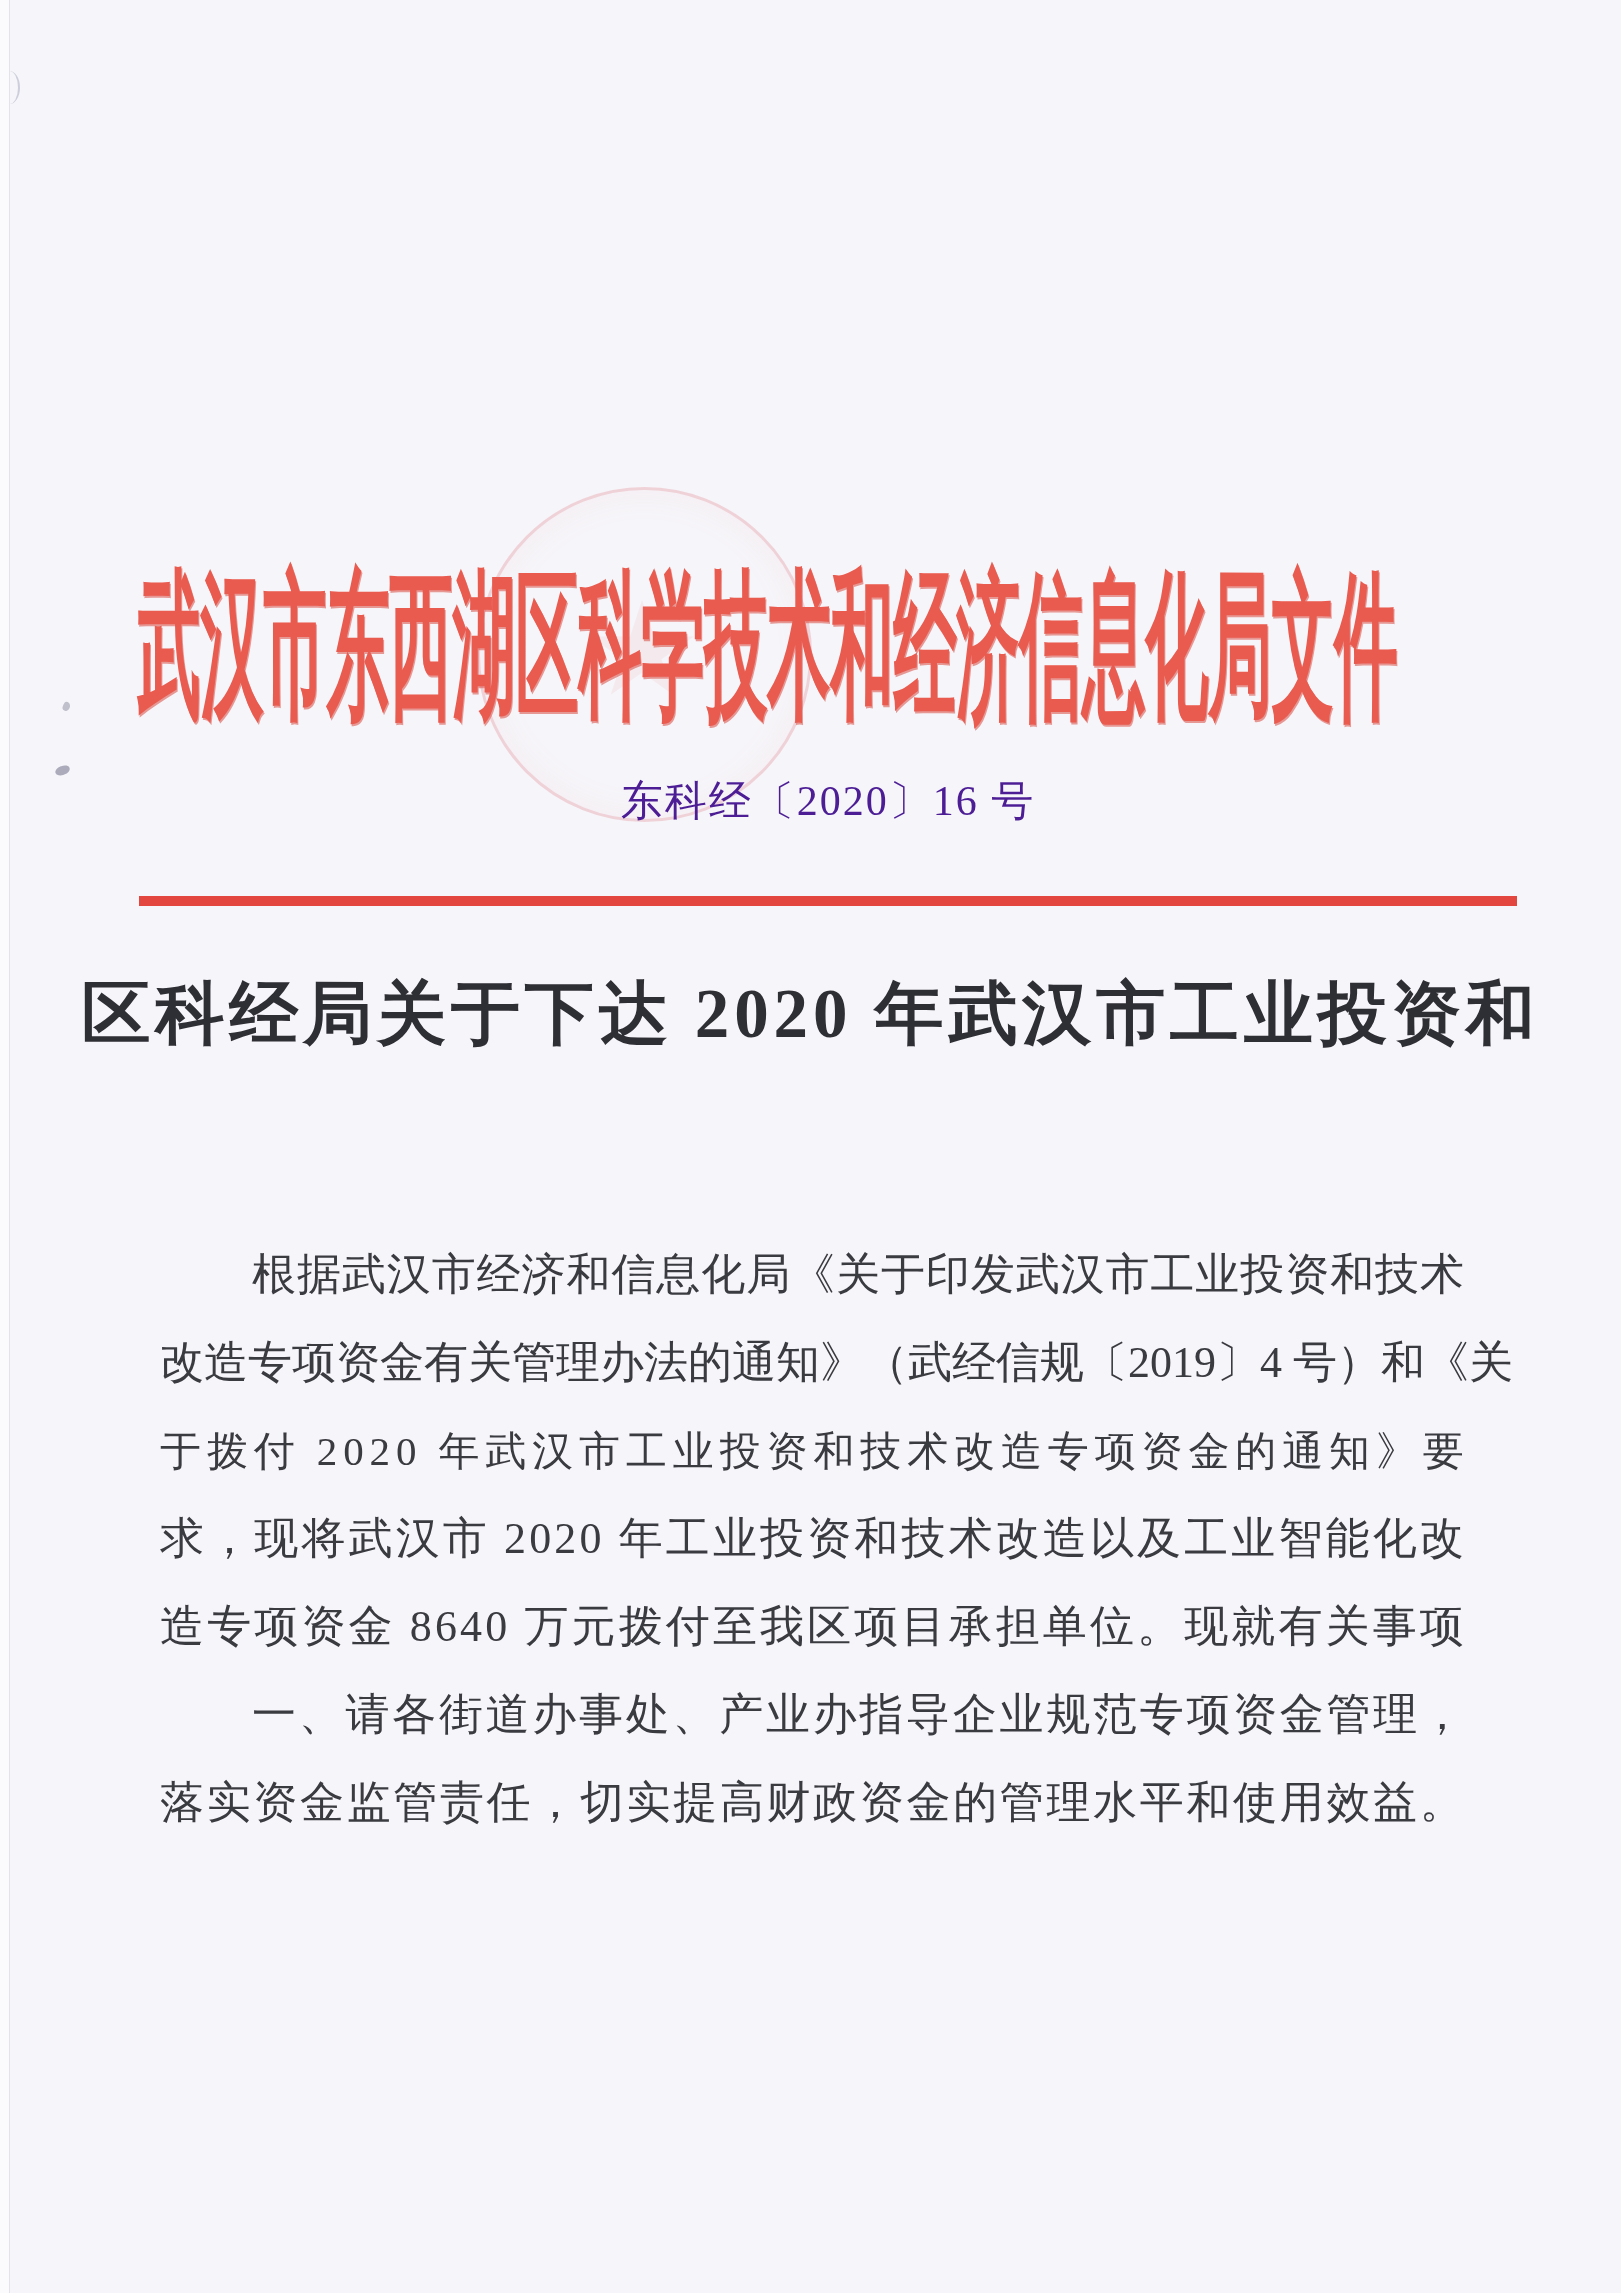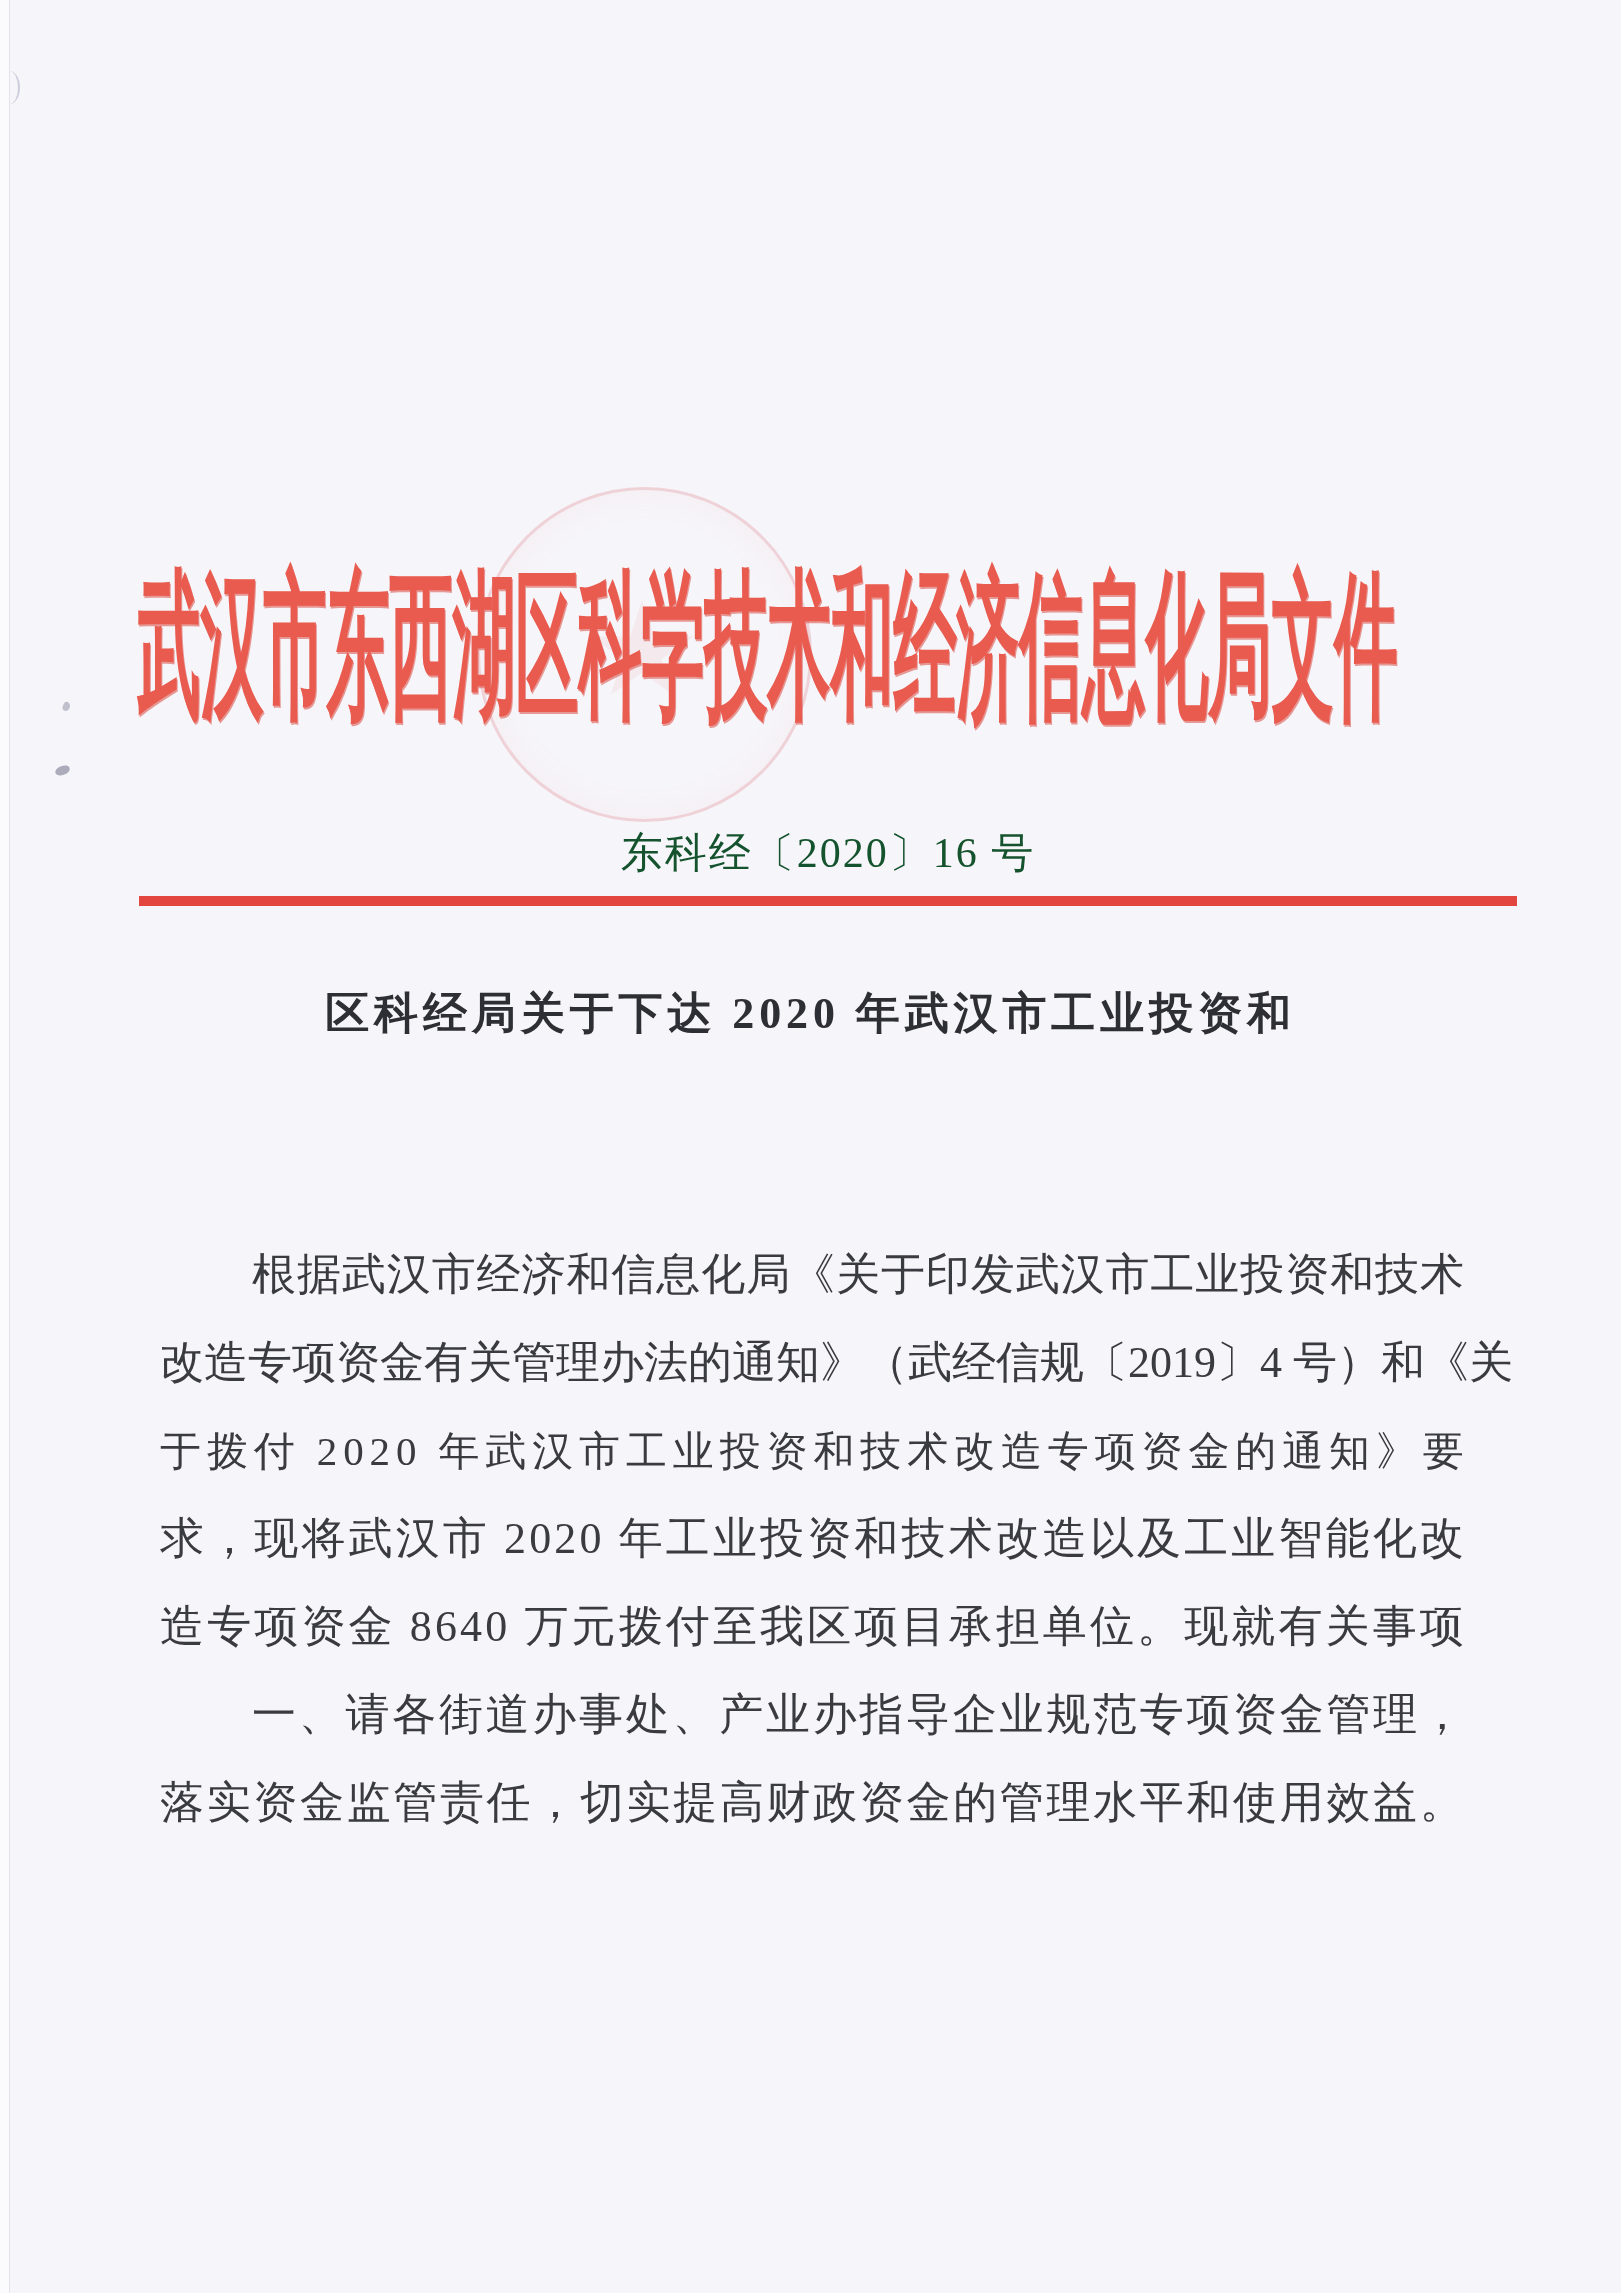--- a/index.html
+++ b/index.html
@@ -45,36 +45,36 @@
     line-height: 94px;
     text-align: center;
     font-size: 63px;
     font-weight: bold;
     color: var(--banner-red);
     white-space: nowrap;
     transform: scaleY(2.55);
     text-shadow: 1px 1px 0 rgba(217,74,66,0.55);
   }
   .doc-number {
-    position: absolute; left: 35px; right: 0; top: 824px; height: 59px;
+    position: absolute; left: 35px; right: 0; top: 772px; height: 59px;
     line-height: 59px;
     text-align: center;
     font-size: 42px;
     letter-spacing: 2px;
-    color: #14532d;
+    color: #4c1d95;
     white-space: nowrap;
   }
   .divider {
     position: absolute; left: 139px; top: 896px; width: 1378px; height: 9.8px;
     background: var(--divider-red);
   }
   .title-block {
     position: absolute; left: 0; right: 0; top: 965px;
     text-align: center;
-    font-size: 44px;
+    font-size: 69px;
     font-weight: bold;
     line-height: 98px;
     letter-spacing: 4.9px;
     color: var(--title-ink);
     white-space: nowrap;
   }
   .body-text {
     position: absolute; left: 160px; top: 1231px; width: 1304px;
     font-size: 44px;
     color: var(--body-ink);

